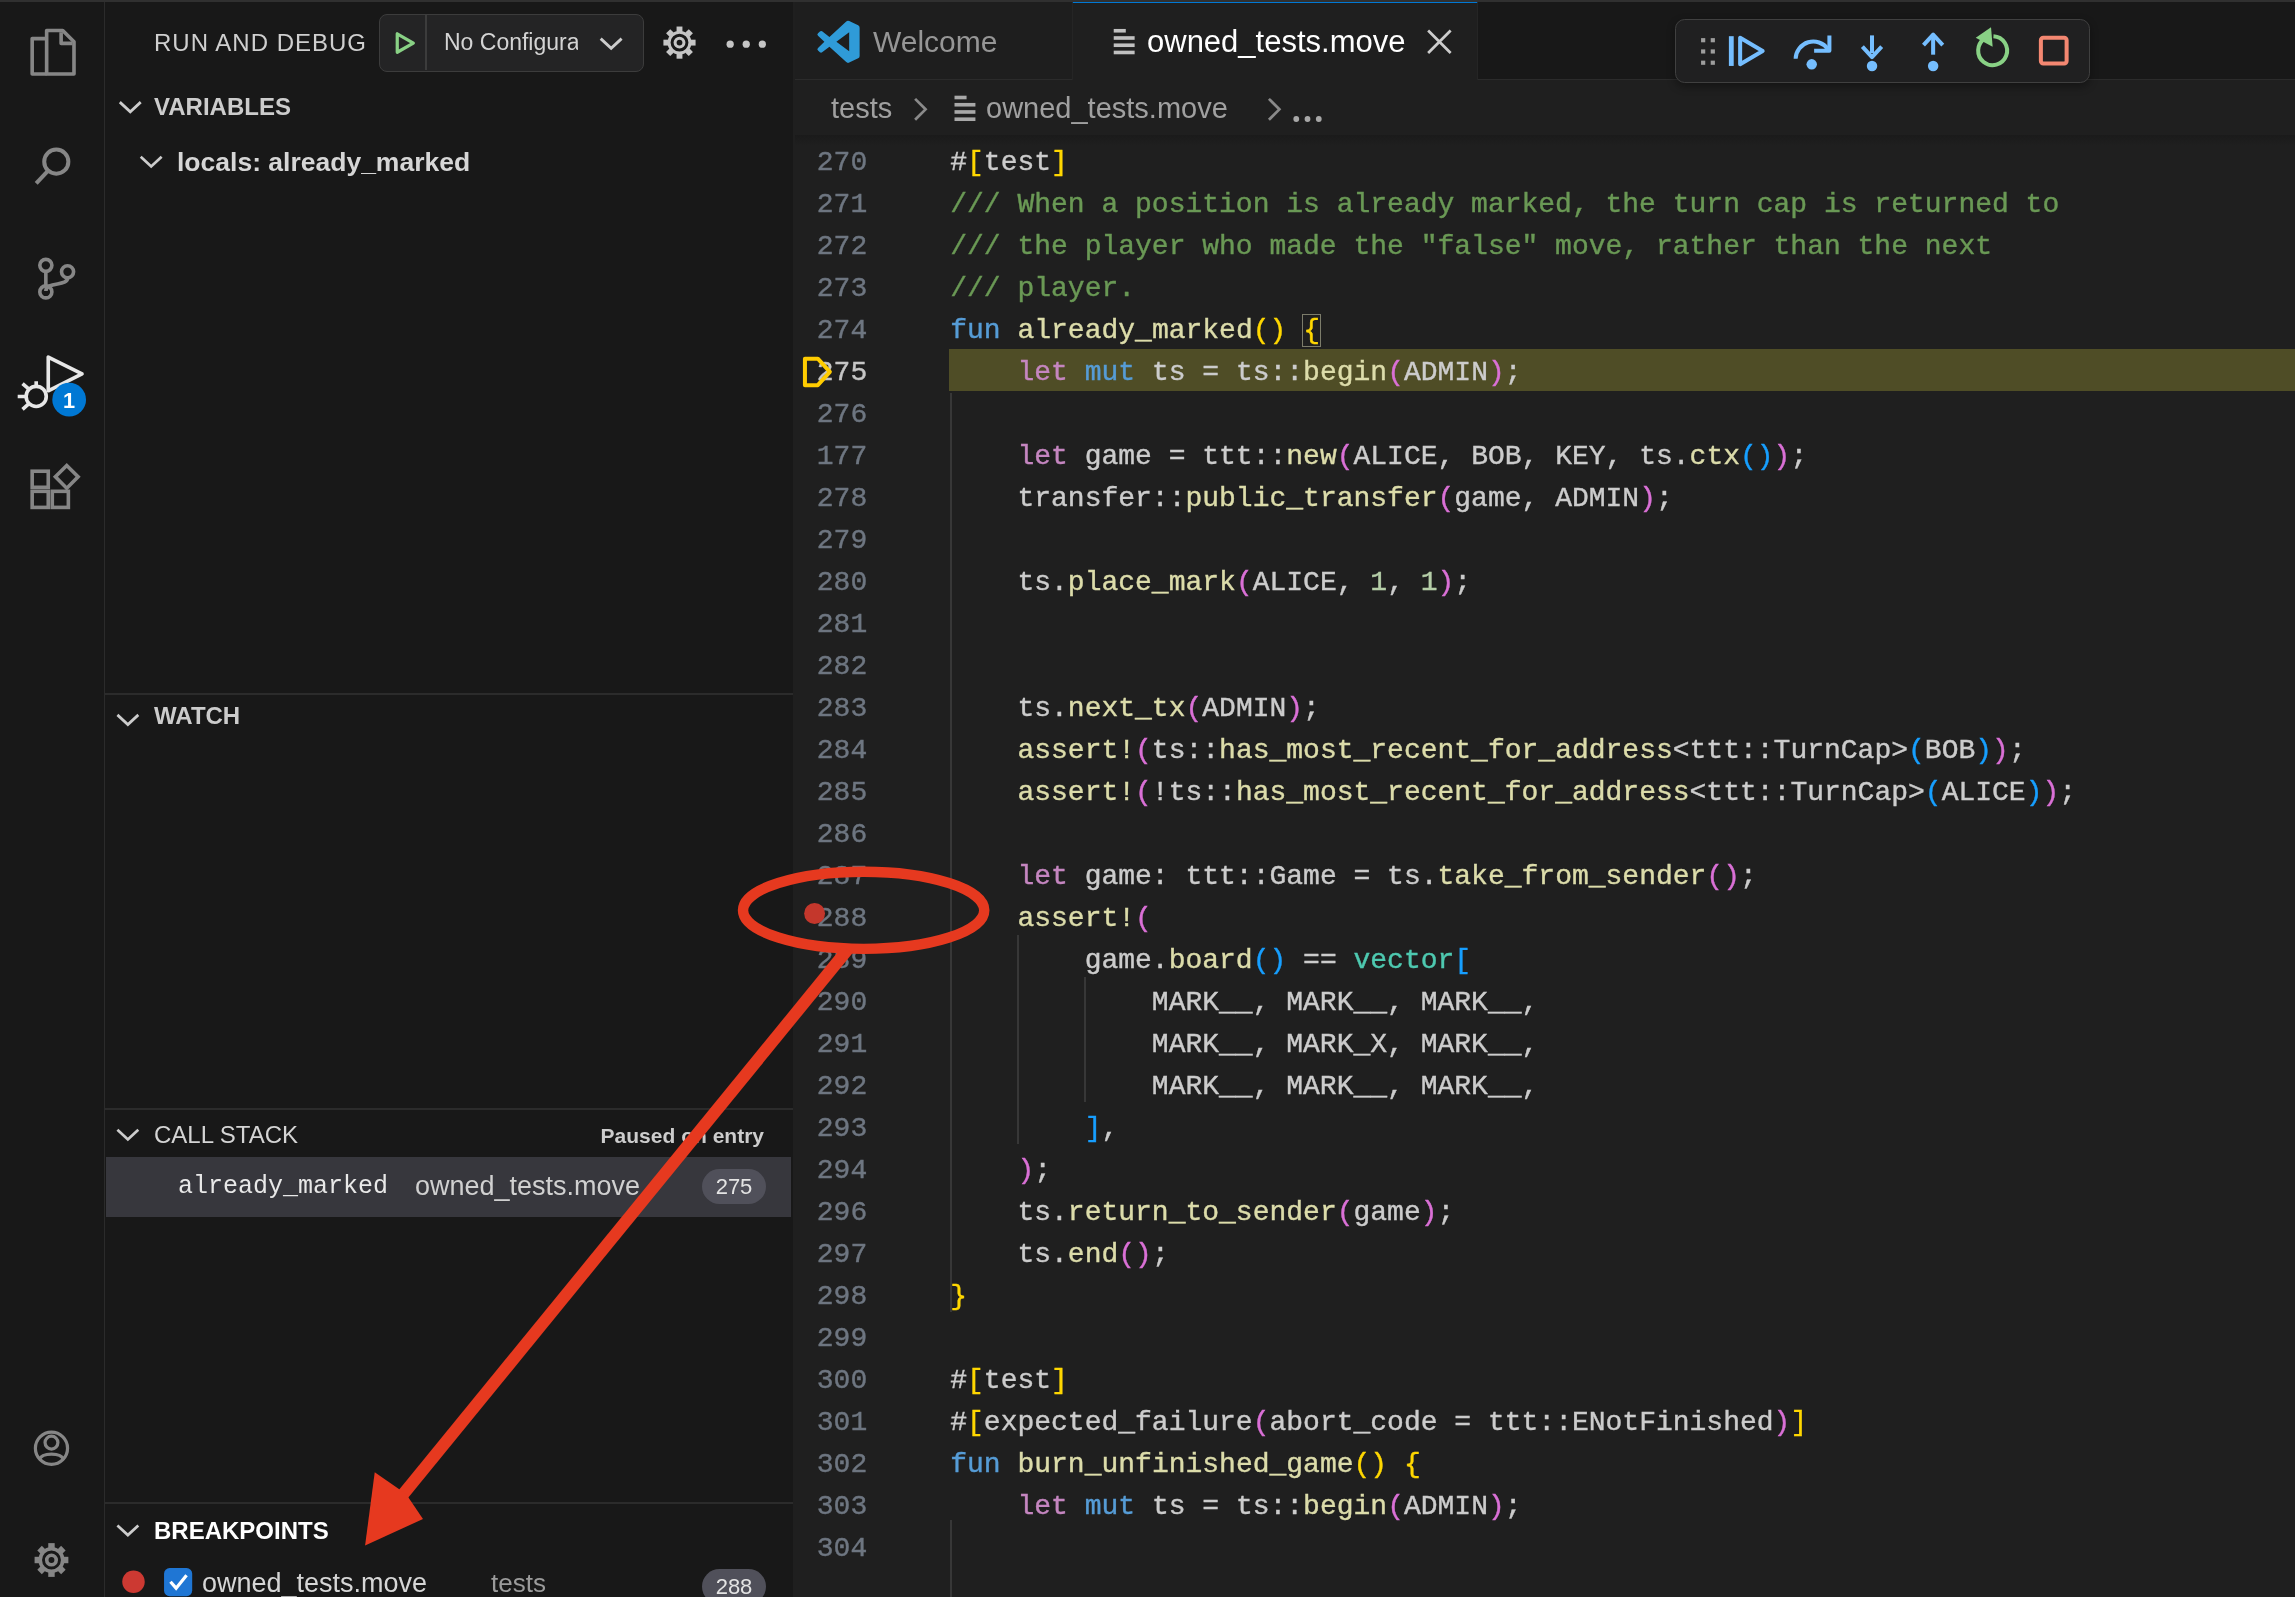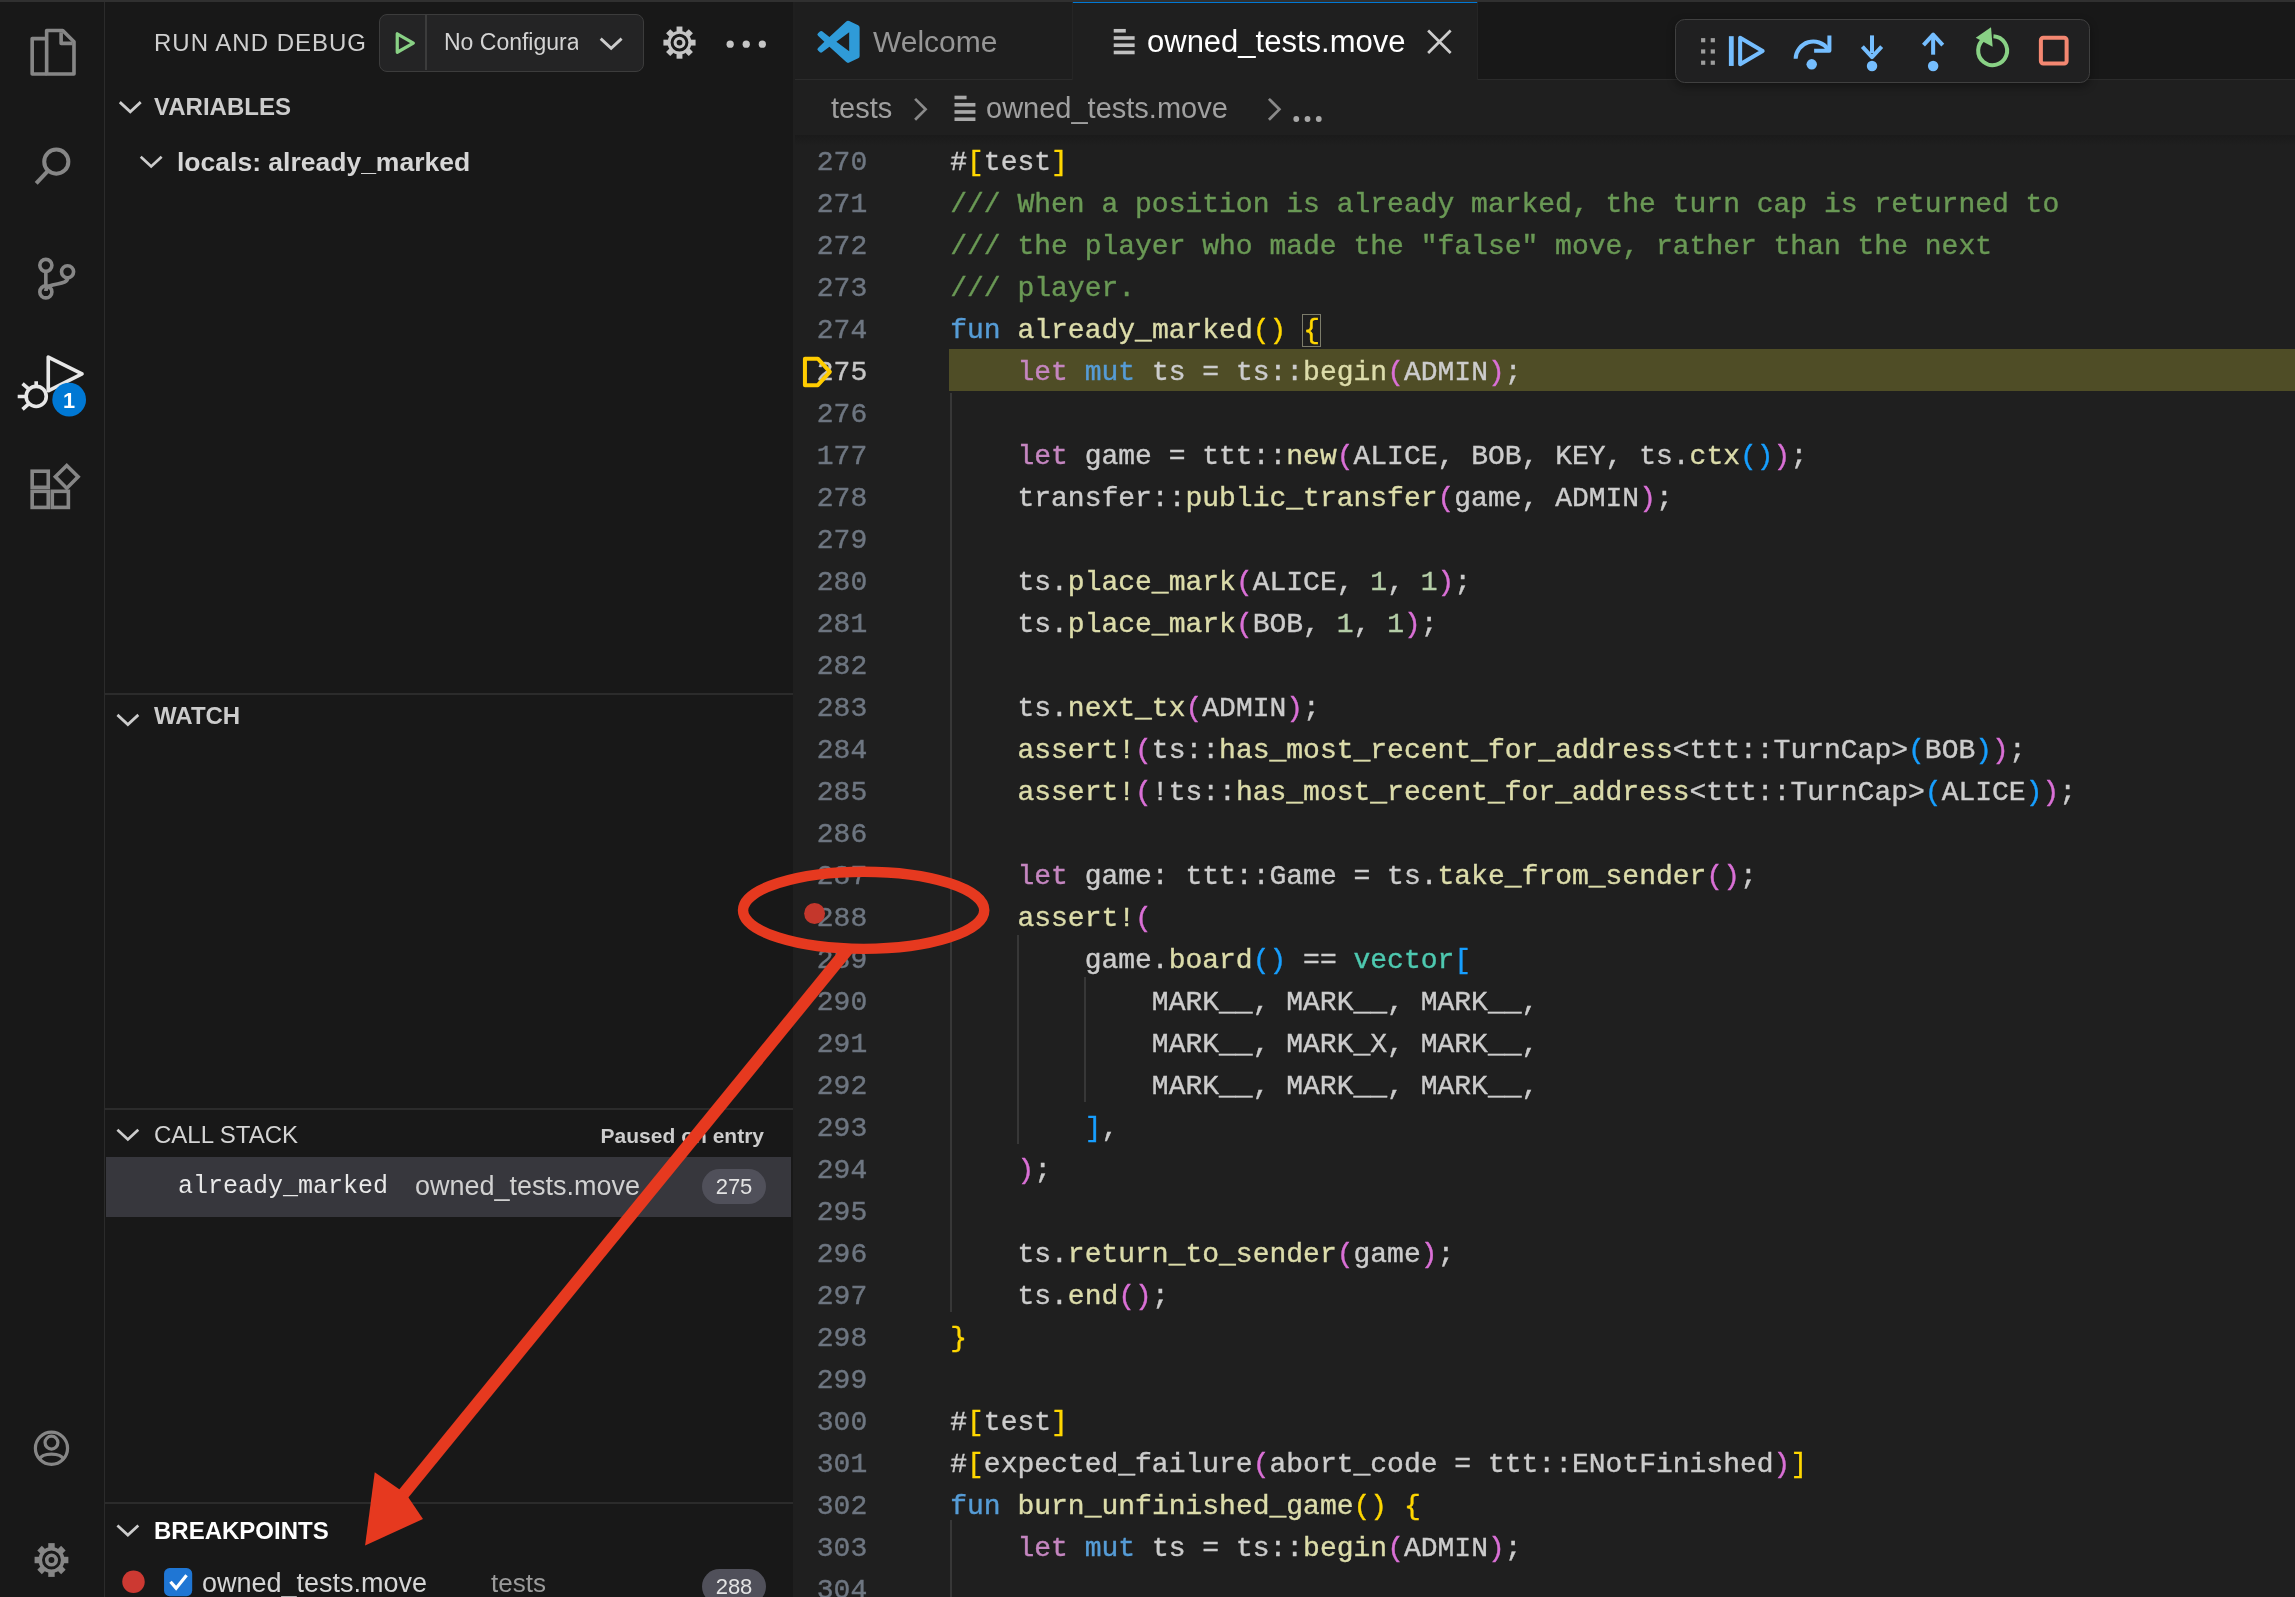--- a/index.html
+++ b/index.html
@@ -115,21 +115,20 @@
 <div class="cl">
         <span class="ln">279</span>
         <span class="ct2"></span>
       </div>
 <div class="cl">
         <span class="ln">280</span>
         <span class="ct2">        ts.<i class="cy">place_mark</i><i class="k2">(</i>ALICE, <i class="cn">1</i>, <i class="cn">1</i><i class="k2">)</i>;</span>
       </div>
 <div class="cl">
         <span class="ln">281</span>
-        <span class="ct2">        ts.<i class="cy">place_mark</i><i class="k2">(</i>BOB, <i class="cn">1</i>, <i class="cn">1</i><i class="k2">)</i>;</span>
       </div>
 <div class="cl">
         <span class="ln">282</span>
         <span class="ct2"></span>
       </div>
 <div class="cl">
         <span class="ln">283</span>
         <span class="ct2">        ts.<i class="cy">next_tx</i><i class="k2">(</i>ADMIN<i class="k2">)</i>;</span>
       </div>
 <div class="cl">
@@ -168,24 +167,20 @@
         <span class="ln">292</span>
         <span class="ct2">                MARK__, MARK__, MARK__,</span>
       </div>
 <div class="cl">
         <span class="ln">293</span>
         <span class="ct2">            <i class="k3">]</i>,</span>
       </div>
 <div class="cl">
         <span class="ln">294</span>
         <span class="ct2">        <i class="k2">)</i>;</span>
-      </div>
-<div class="cl">
-        <span class="ln">295</span>
-        <span class="ct2"></span>
       </div>
 <div class="cl">
         <span class="ln">296</span>
         <span class="ct2">        ts.<i class="cy">return_to_sender</i><i class="k2">(</i>game<i class="k2">)</i>;</span>
       </div>
 <div class="cl">
         <span class="ln">297</span>
         <span class="ct2">        ts.<i class="cy">end</i><i class="k2">()</i>;</span>
       </div>
 <div class="cl">

